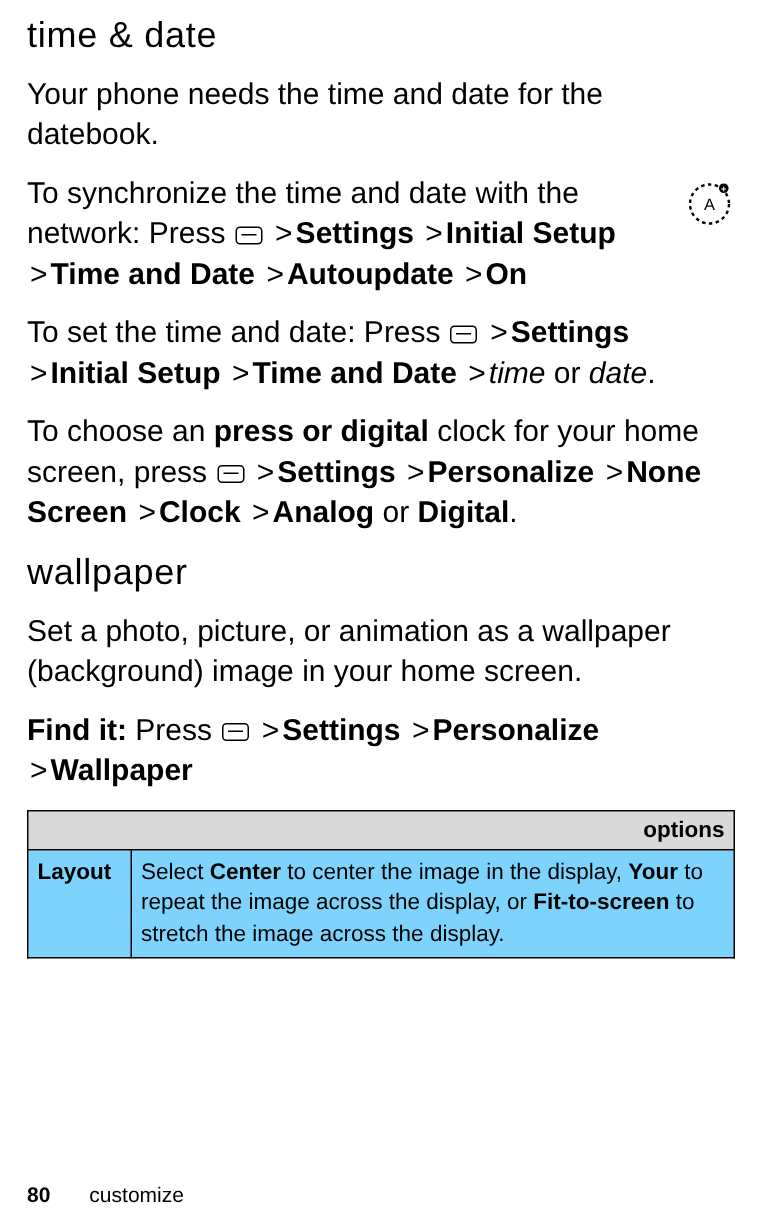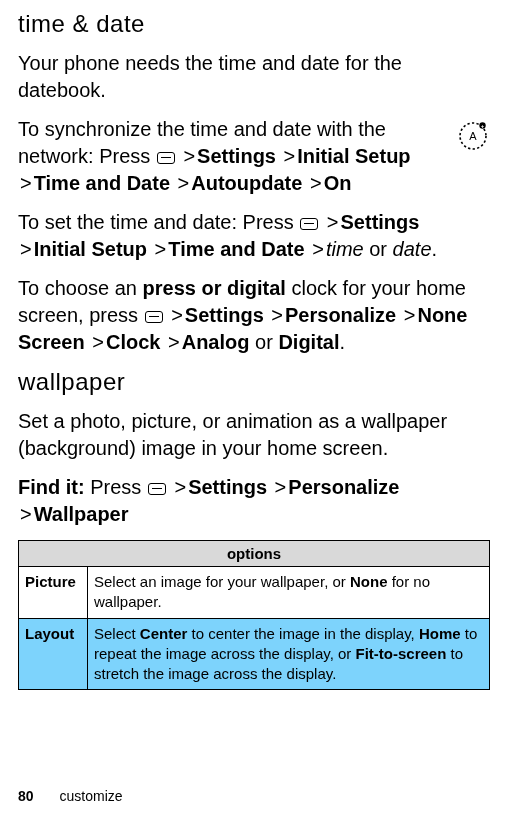--- a/index.html
+++ b/index.html
@@ -57,21 +57,21 @@
     height: 1.5px;
     background: #000;
   }
   table.opts {
     border-collapse: collapse;
     width: 100%;
     font-size: 15px;
     margin-bottom: 12px;
   }
   table.opts th {
-    text-align: center;
+    text-align: right;
     background: #d9d9d9;
     border: 1px solid #000;
     padding: 4px 6px;
     font-weight: bold;
   }
   table.opts td {
     border: 1px solid #000;
     padding: 5px 6px;
     vertical-align: top;
     line-height: 1.35;
@@ -149,30 +149,24 @@
     <span class="gt">&gt;</span><span class="cond">Settings</span>
     <span class="gt">&gt;</span><span class="cond">Personalize</span>
     <span class="gt">&gt;</span><span class="cond">Wallpaper</span>
   </p>
 
   <table class="opts">
     <tbody>
         <tr>
           <th colspan="2">options</th>
         </tr>
-    <tr>
-      <td class="k"><span class="cond">Picture</span></td>
-      <td>
-        <span>Select an image for your wallpaper, or </span><span class="cond">None</span><span> for no wallpaper.</span>
-      </td>
-    </tr>
     <tr class="alt">
       <td class="k"><span class="cond">Layout</span></td>
       <td>
-        <span>Select </span><span class="cond">Center</span><span> to center the image in the display, </span><span class="cond">Home</span><span> to repeat the image across the display, or </span><span class="cond">Fit-to-screen</span><span> to stretch the image across the display.</span>
+        <span>Select </span><span class="cond">Center</span><span> to center the image in the display, </span><span class="cond">Your</span><span> to repeat the image across the display, or </span><span class="cond">Fit-to-screen</span><span> to stretch the image across the display.</span>
       </td>
     </tr>
   </tbody>
     </table>
 
 </div>
 
 <div class="footer">
   <span class="pnum">80</span><span>customize</span>
 </div>

